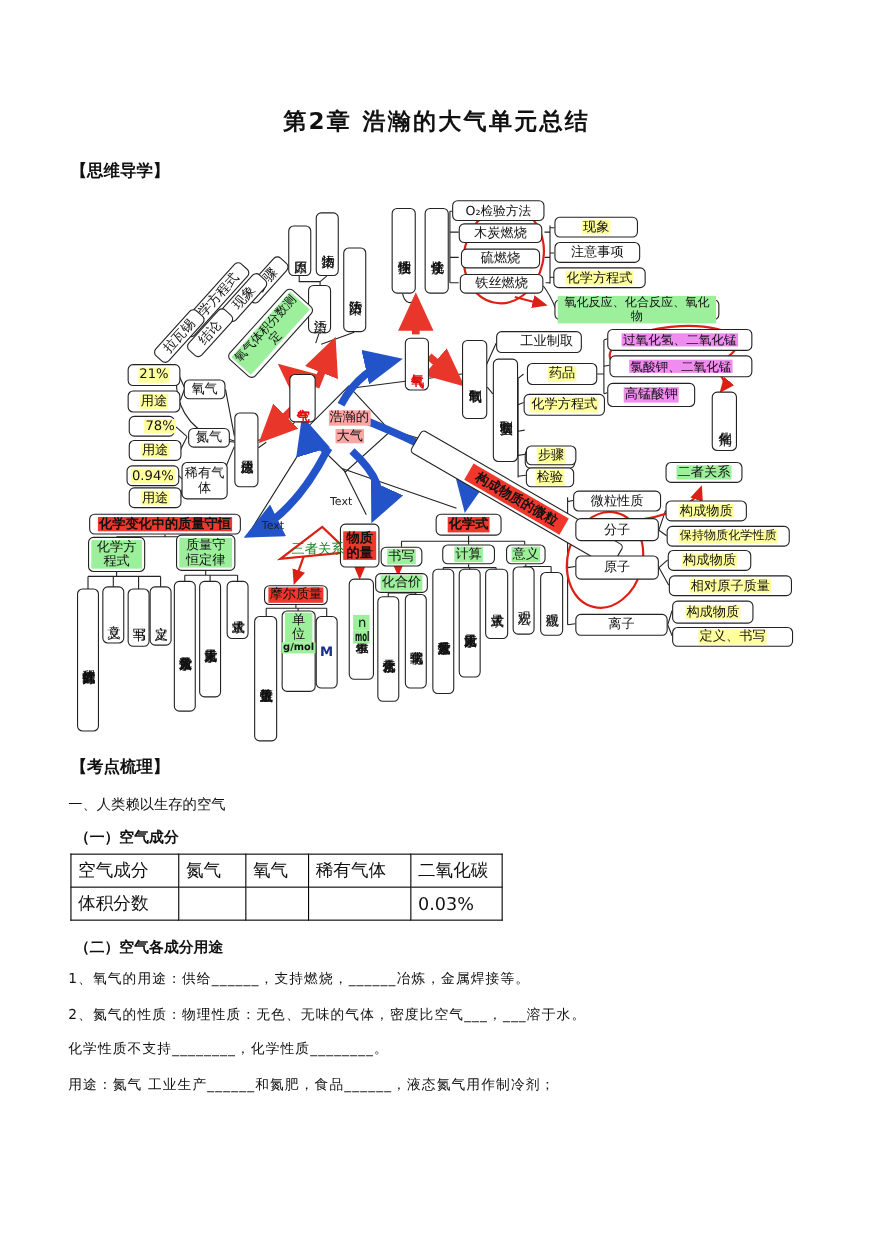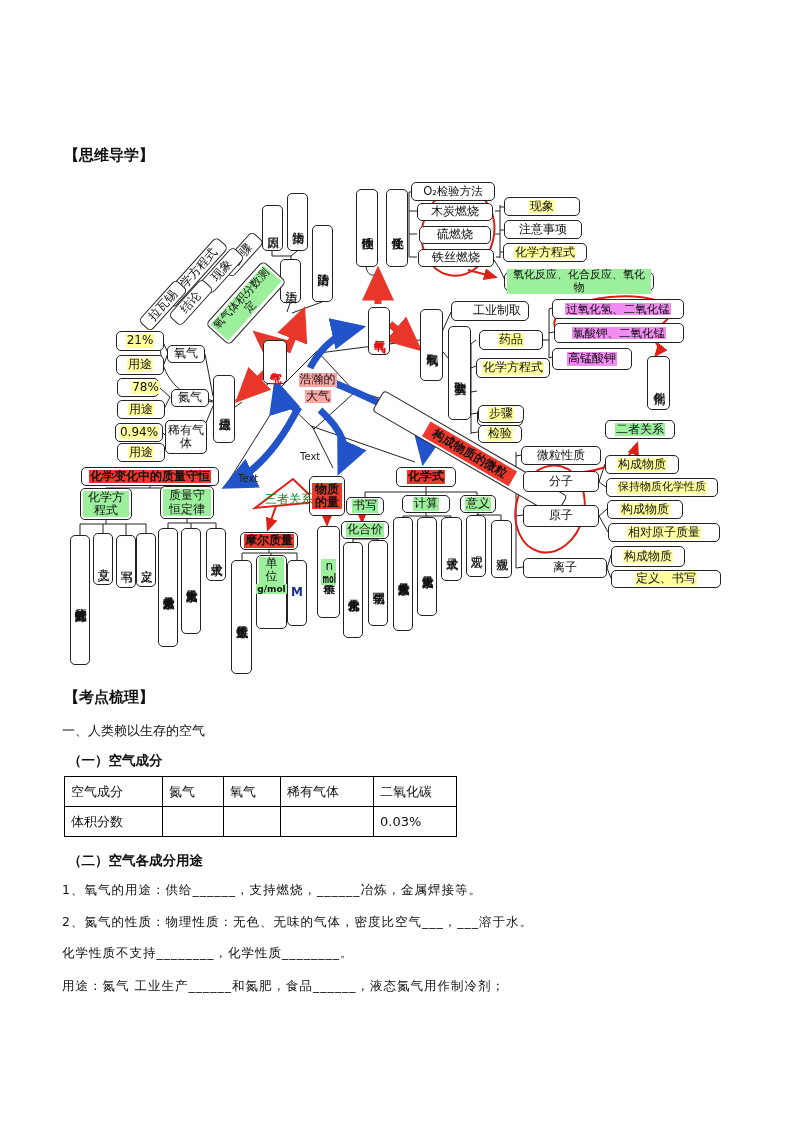--- a/index.html
+++ b/index.html
@@ -27,21 +27,21 @@
   .f115{font-size:11.5px;}
   .banner{position:absolute;left:384px;top:390px;width:210px;height:22px;z-index:2;
           border:1px solid #222;border-radius:4px;background:#fff;
           transform:rotate(30deg);transform-origin:0 0;
           display:flex;align-items:center;justify-content:center;font-size:12px;}
   .banner>span{background:#f0372b;padding:0 8px;font-weight:bold;}
   .tlbl{position:absolute;font-size:10px;color:#222;z-index:2;}
   .bodytxt{position:absolute;font-size:12.5px;letter-spacing:1px;z-index:2;}
   .subhead{position:absolute;font-size:13.5px;font-weight:bold;z-index:2;}
   table.airtbl{position:absolute;left:64px;top:776px;border-collapse:collapse;z-index:2;
-               font-size:13px;}
+               font-size:16px;}
   table.airtbl td{border:1.5px solid #000;height:29px;padding:0 6px;text-align:left;}
   .mbox-letter{font-weight:bold;color:#1a2f8a;}
   .gmol{font-size:9px;font-weight:bold;}
   .combine{text-combine-upright:all;font-weight:bold;}
 </style>
 </head>
 <body>
 
 <div id="page">
 
@@ -109,20 +109,21 @@
       <path d="M648,334 C660,344 660,350 656,355" marker-end="url(#ms)"></path>
       <ellipse cx="550" cy="509" rx="34" ry="44" transform="rotate(14 550 509)"></ellipse>
       <path d="M570,474 C610,470 632,458 637,444" marker-end="url(#ms)"></path>
       <path d="M293,479 L255,508 L317,502 Z"></path>
       <path d="M276,506 L268,529" marker-end="url(#ms)"></path>
       <path d="M362,515 L362,521" marker-end="url(#ms)"></path>
       <path d="M327,516 L327,524" marker-end="url(#ms)"></path>
     </g>
   </svg>
 
+  <div class="ttl">第2章 浩瀚的大气单元总结</div>
   <div class="sec" style="left:64px;top:146px;">【思维导学】</div>
 
   <div class="nd g v" style="left:356px;top:189px;width:22px;height:78px;">
       <span>物理性质</span>
     </div>
   <div class="nd g v" style="left:386px;top:189px;width:22px;height:78px;">
       <span>化学性质</span>
     </div>
   <div class="nd f115" style="left:411px;top:182px;width:84px;height:19px;">O₂检验方法</div>
   <div class="nd" style="left:417px;top:203px;width:76px;height:18px;">木炭燃烧</div>
@@ -318,21 +319,21 @@
       <span>求元素质量比</span>
     </div>
   <div class="nd g v" style="left:206px;top:528px;width:20px;height:53px;">
       <span>求式量</span>
     </div>
 
   <div class="nd r" style="left:309px;top:476px;width:36px;height:40px;font-weight:bold;">
       <span>物质的量</span>
     </div>
   <div class="nd noborder greentxt" style="left:257px;top:492px;width:64px;height:16px;">三者关系</div>
-  <div class="nd r" style="left:240px;top:532px;width:58px;height:18px;font-weight:bold;">
+  <div class="nd r" style="left:240px;top:532px;width:58px;height:18px;font-weight:normal;">
       <span>摩尔质量</span>
     </div>
   <div class="nd g v" style="left:231px;top:560px;width:21px;height:114px;">
       <span>数值上等于式量</span>
     </div>
   <div class="nd" style="left:256px;top:555px;width:31px;height:74px;flex-direction:column;align-items:center;justify-content:flex-start;">
     <span class="g" style="background:#9cf09c;">单位</span>
     <span class="gmol" style="background:#9cf09c;">g/mol</span>
   </div>
   <div class="nd" style="left:287px;top:560px;width:20px;height:66px;">

